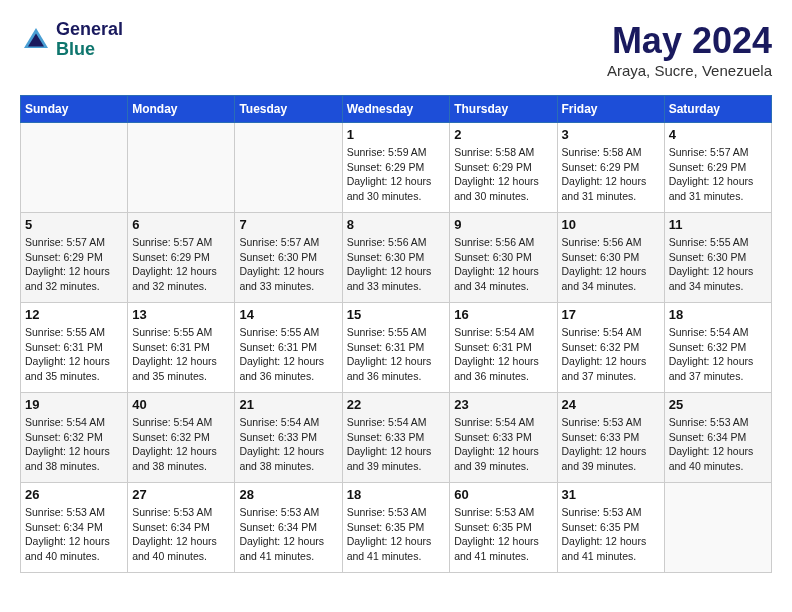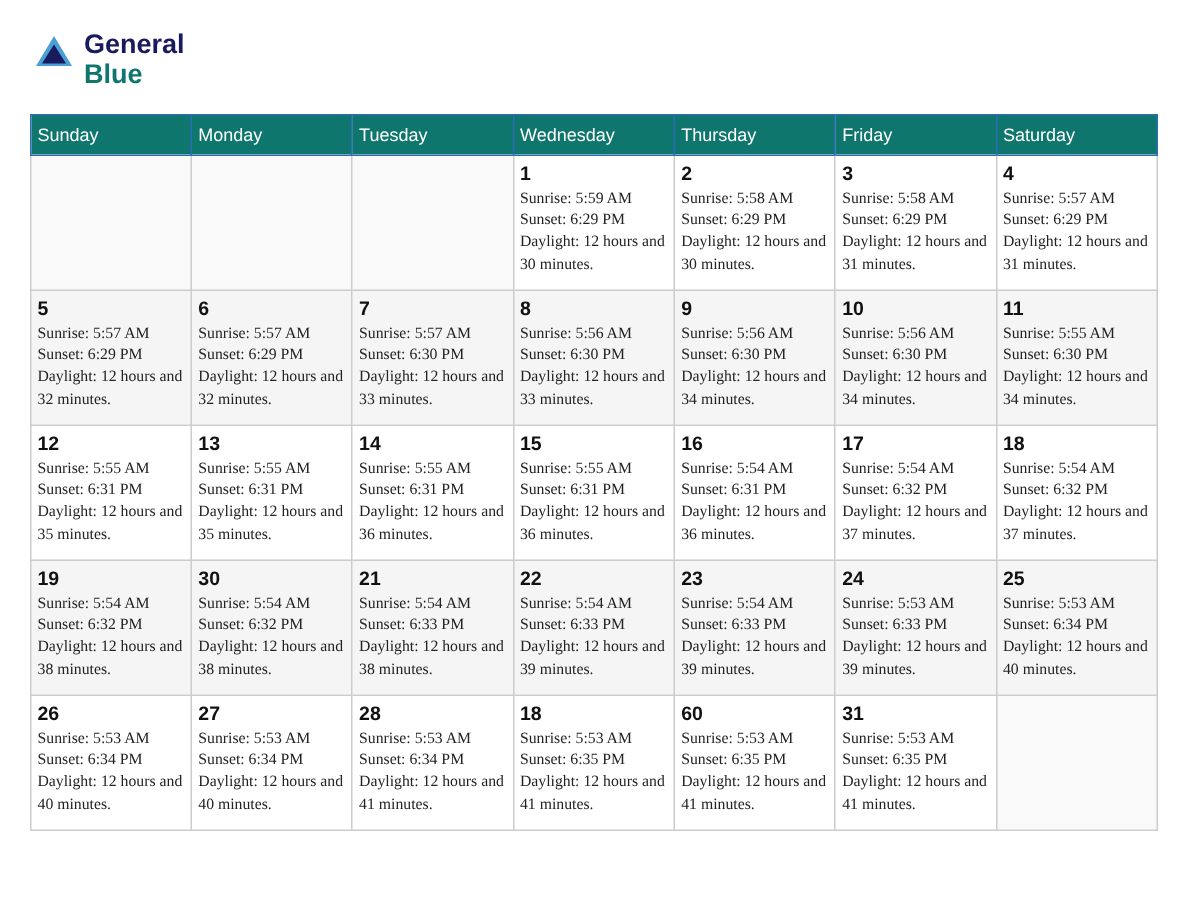--- a/index.html
+++ b/index.html
@@ -11,21 +11,21 @@
       padding: 20px;
     }
     .header {
       display: flex;
       justify-content: space-between;
       align-items: flex-start;
       margin-bottom: 16px;
     }
     .logo {
       display: flex;
-      align-items: flex-start;
+      align-items: center;
       gap: 4px;
     }
     .logo-text {
       font-size: 18px;
       font-weight: bold;
       color: #1a1a5e;
       line-height: 1.1;
     }
     .logo-text span {
       color: #0f766e;
@@ -45,26 +45,26 @@
     .location {
       font-size: 15px;
       color: #333;
     }
     .calendar {
       width: 100%;
       border-collapse: collapse;
       font-size: 11px;
     }
     .calendar th {
-      background-color: #0f766e;
+      background-color: #1d4ed8;
       color: #fff;
       padding: 6px 4px;
       text-align: left;
       font-size: 12px;
-      font-weight: normal;
+      font-weight: bold;
       border: 1px solid #2a6db5;
     }
     .calendar td {
       border: 1px solid #ccc;
       vertical-align: top;
       padding: 4px;
       width: 108px;
       height: 90px;
       background: #fff;
     }
@@ -74,21 +74,20 @@
     .day-num {
       font-size: 13px;
       font-weight: bold;
       color: #111;
       margin-bottom: 3px;
     }
     .day-info {
       color: #222;
       font-size: 10.5px;
       line-height: 1.4;
-      font-family: Liberation Serif, serif;
     }
     tr:nth-child(even) td {
       background: #f5f5f5;
     }
     tr:nth-child(even) td.empty {
       background: #efefef;
     }
   </style>
 </head>
 <body>
@@ -97,20 +96,24 @@
   <div class="logo">
     <svg class="logo-icon" viewBox="0 0 40 40">
       <polygon points="20,5 35,30 5,30" fill="#4a9fd4"></polygon>
       <polygon points="20,12 30,28 10,28" fill="#1a1a5e"></polygon>
     </svg>
     <div class="logo-text">
       <div>General</div>
       <div><span>Blue</span></div>
     </div>
   </div>
+  <div class="title-block">
+    <div class="month-title">May 2024</div>
+    <div class="location">Araya, Sucre, Venezuela</div>
+  </div>
 </div>
 
 <table class="calendar">
   <thead>
     <tr>
     <th>Sunday</th>
         <th>Monday</th>
         <th>Tuesday</th>
         <th>Wednesday</th>
         <th>Thursday</th>
@@ -199,21 +202,21 @@
           <div class="day-num">18</div>
           <div class="day-info">Sunrise: 5:54 AM<br>Sunset: 6:32 PM<br>Daylight: 12 hours and 37 minutes.</div>
         </td>
       </tr>
       <tr>
         <td>
           <div class="day-num">19</div>
           <div class="day-info">Sunrise: 5:54 AM<br>Sunset: 6:32 PM<br>Daylight: 12 hours and 38 minutes.</div>
         </td>
         <td>
-          <div class="day-num">30</div>
+          <div class="day-num">40</div>
           <div class="day-info">Sunrise: 5:54 AM<br>Sunset: 6:32 PM<br>Daylight: 12 hours and 38 minutes.</div>
         </td>
         <td>
           <div class="day-num">21</div>
           <div class="day-info">Sunrise: 5:54 AM<br>Sunset: 6:33 PM<br>Daylight: 12 hours and 38 minutes.</div>
         </td>
         <td>
           <div class="day-num">22</div>
           <div class="day-info">Sunrise: 5:54 AM<br>Sunset: 6:33 PM<br>Daylight: 12 hours and 39 minutes.</div>
         </td>

